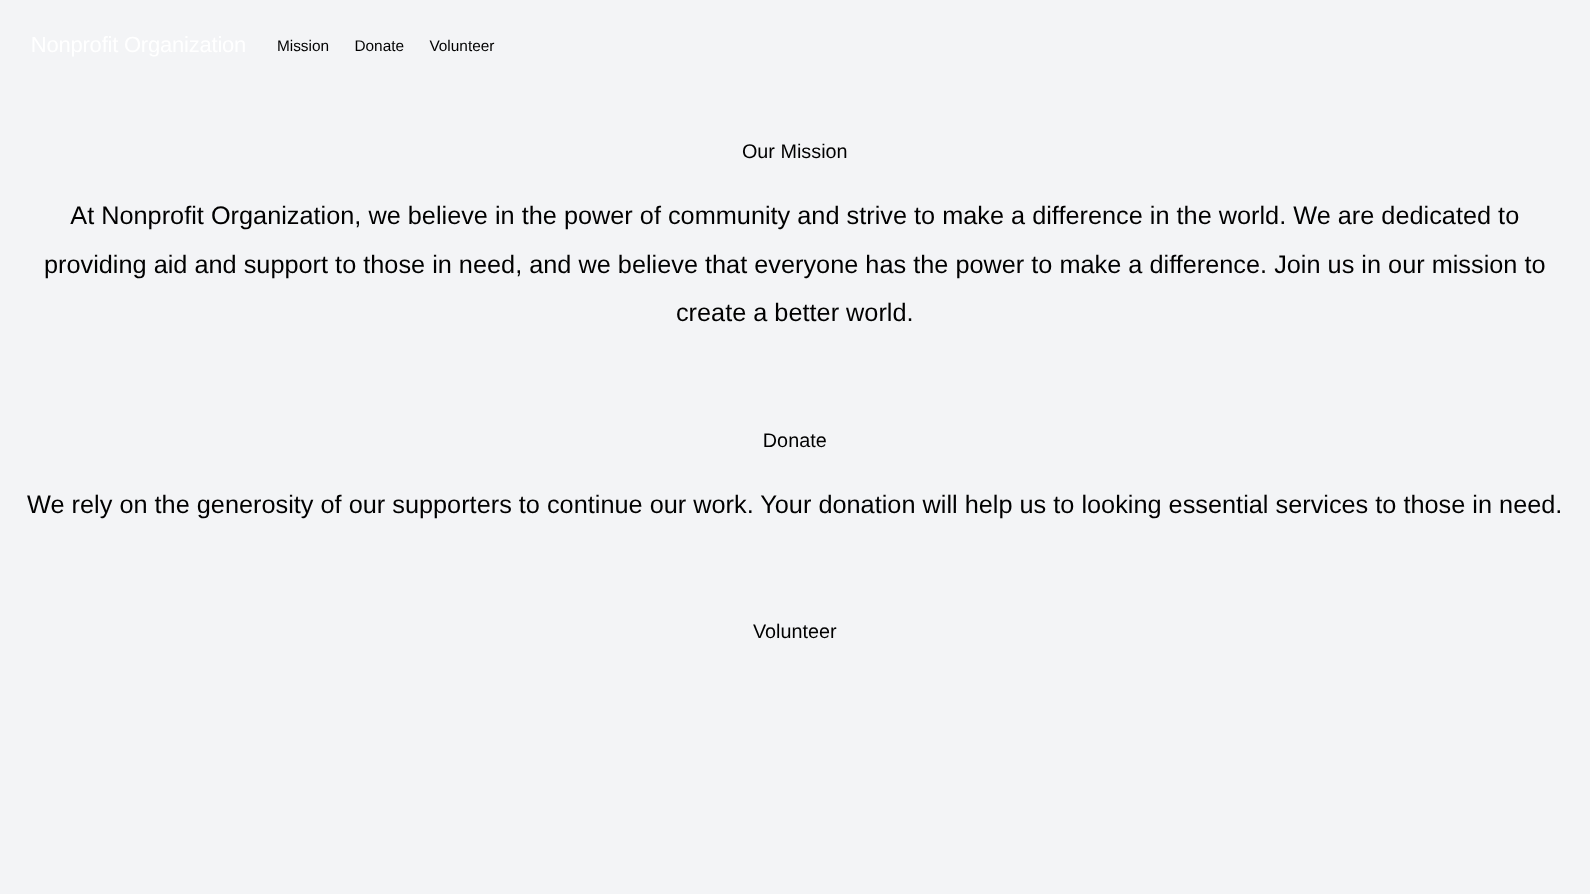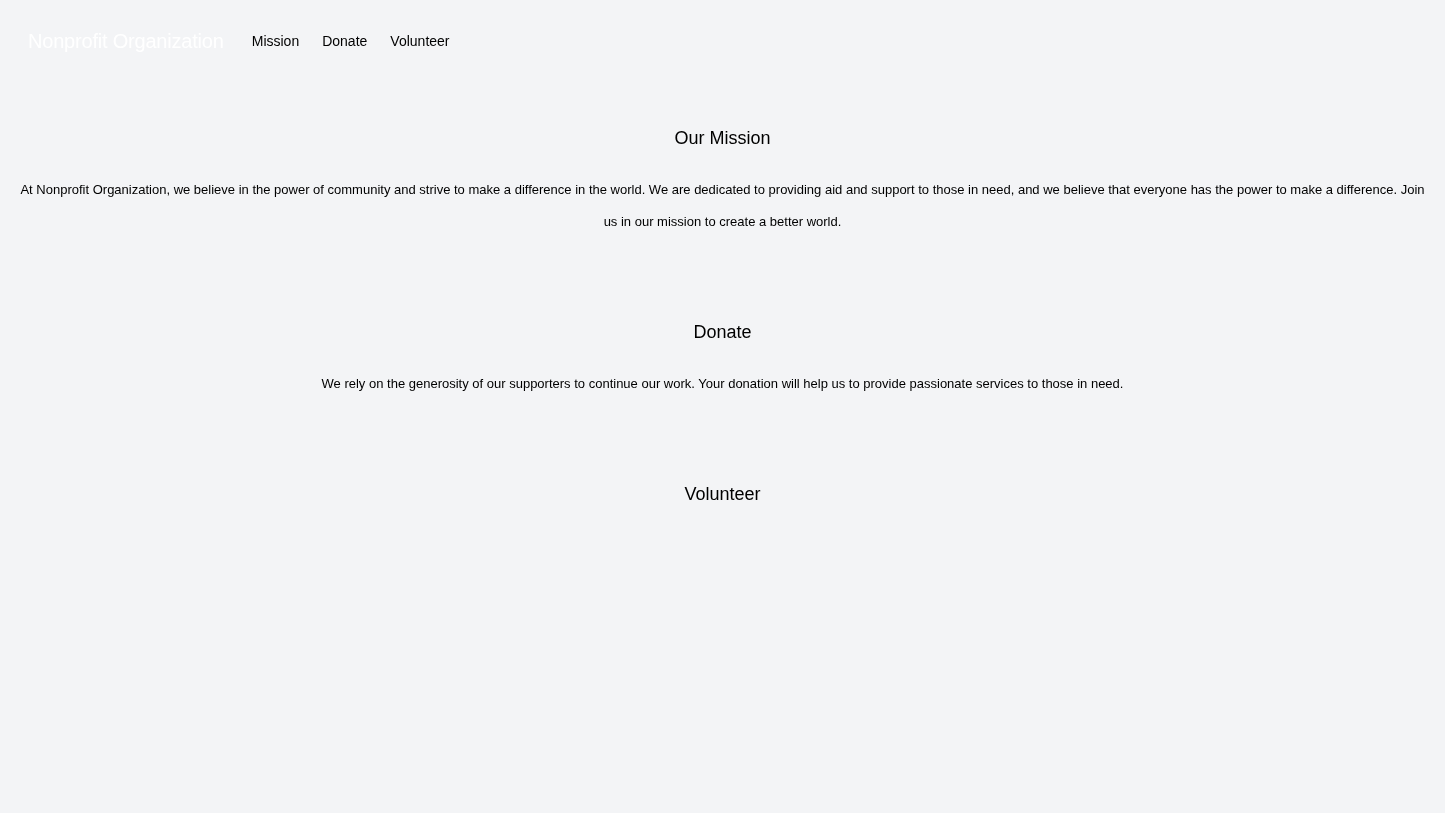--- a/index.html
+++ b/index.html
@@ -36,22 +36,22 @@
       text-align: center;
       padding: 0 16px;
     }
     .section h2 {
       font-weight: normal;
       font-size: 18px;
       line-height: 32px;
       margin-bottom: 20px;
     }
     .section p {
-      font-size: 13px;
-      line-height: 32px;
+      font-size: 23px;
+      line-height: 44px;
     }
     #mission { margin-top: 40px; }
     #donate { margin-top: 78px; }
     #volunteer { margin-top: 78px; }
   </style>
 </head>
 <body>
 
 <nav class="navbar">
   <a class="brand" href="#">Nonprofit Organization</a>
@@ -63,19 +63,19 @@
 </nav>
 
 <main>
   <section class="section" id="mission">
     <h2>Our Mission</h2>
     <p>At Nonprofit Organization, we believe in the power of community and strive to make a difference in the world. We are dedicated to providing aid and support to those in need, and we believe that everyone has the power to make a difference. Join us in our mission to create a better world.</p>
   </section>
 
   <section class="section" id="donate">
     <h2>Donate</h2>
-    <p>We rely on the generosity of our supporters to continue our work. Your donation will help us to provide passionate services to those in need.</p>
+    <p>We rely on the generosity of our supporters to continue our work. Your donation will help us to looking essential services to those in need.</p>
   </section>
 
   <section class="section" id="volunteer">
     <h2>Volunteer</h2>
   </section>
 </main>
 
 </body></html>

